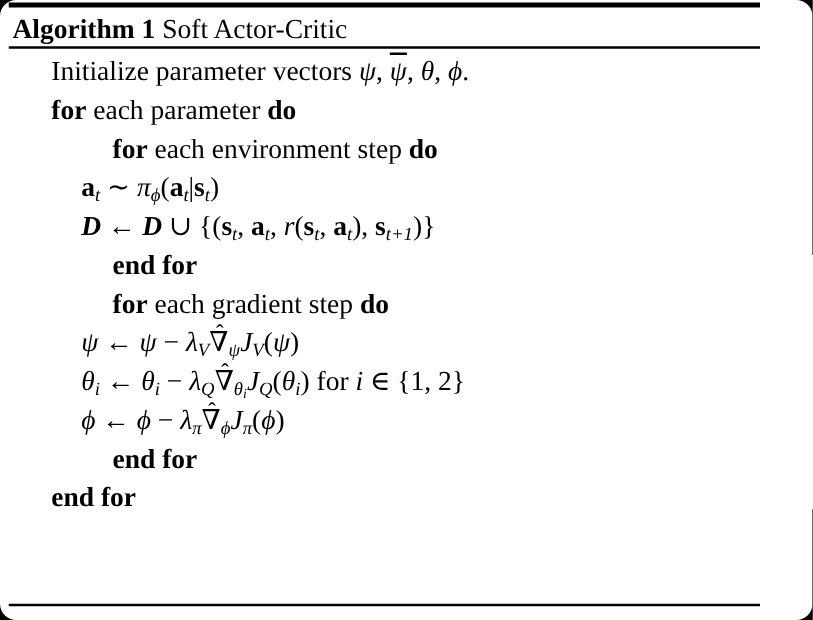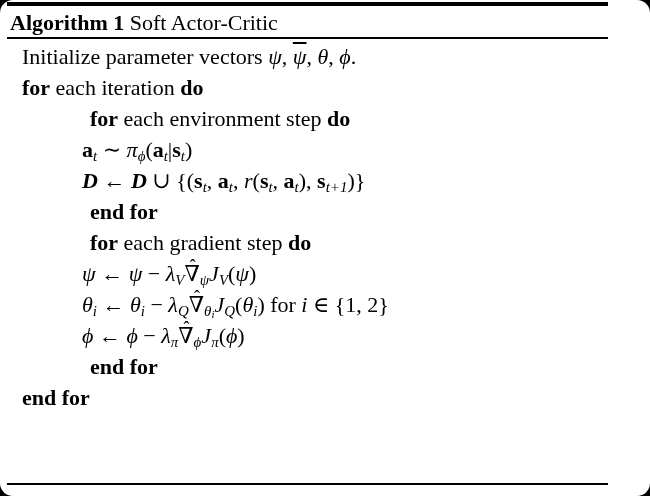--- a/index.html
+++ b/index.html
@@ -25,23 +25,23 @@
     line-height: 28px;
     white-space: nowrap;
   }
   .bold { font-weight: bold; }
   .body { position: absolute; top: 41px; left: 0; right: 0; }
   .algo-line {
     height: 31px;
     line-height: 31px;
     white-space: nowrap;
   }
-  .ind1 { padding-left: 22px; }
+  .ind1 { padding-left: 41px; }
   .ind2 { padding-left: 90px; }
-  .ind3 { padding-left: 82px; }
+  .ind3 { padding-left: 65px; }
   .kw  { font-weight: bold; text-align: center; }
   .it  { font-style: italic; }
   .mb  { font-weight: bold; }
   .cal { font-style: italic; font-weight: bold; }
   .sub { font-size: 68%; vertical-align: -0.28em; letter-spacing: 0; }
   .ss  { font-size: 50%;  vertical-align: -0.55em; }
   .bar { text-decoration: overline; text-decoration-thickness: 1.5px; text-decoration-color: #000000; }
   .hatwrap { position: relative; display: inline-block; }
   .hatwrap .accent {
     position: absolute;
@@ -55,21 +55,21 @@
 <body>
 
 <div class="page">
   <div class="rule rule-top"></div>
   <div class="header">
     <span class="bold">Algorithm 1</span><span> Soft Actor-Critic</span>
   </div>
   <div class="rule rule-mid"></div>
   <div class="body">
       <div class="algo-line ind1"><span>Initialize parameter vectors </span><span class="it">ψ</span><span>, </span><span class="it bar">ψ</span><span>, </span><span class="it">θ</span><span>, </span><span class="it">ϕ</span><span>.</span></div>
-      <div class="algo-line ind1"><span class="kw">for</span><span> each iteration </span><span class="kw">do</span></div>
+      <div class="algo-line ind1"><span class="kw">for</span><span> each parameter </span><span class="kw">do</span></div>
       <div class="algo-line ind2"><span class="kw">for</span><span> each environment step </span><span class="kw">do</span></div>
       <div class="algo-line ind3"><span class="mb">a</span><span class="it sub">t</span><span> ∼ </span><span class="it">π</span><span class="it sub">ϕ</span><span>(</span><span class="mb">a</span><span class="it sub">t</span><span>|</span><span class="mb">s</span><span class="it sub">t</span><span>)</span></div>
       <div class="algo-line ind3"><span class="cal">D</span><span> ← </span><span class="cal">D</span><span> ∪ {(</span><span class="mb">s</span><span class="it sub">t</span><span>, </span><span class="mb">a</span><span class="it sub">t</span><span>, </span><span class="it">r</span><span>(</span><span class="mb">s</span><span class="it sub">t</span><span>, </span><span class="mb">a</span><span class="it sub">t</span><span>), </span><span class="mb">s</span><span class="it sub">t+1</span><span>)}</span></div>
       <div class="algo-line ind2"><span class="kw">end for</span></div>
       <div class="algo-line ind2"><span class="kw">for</span><span> each gradient step </span><span class="kw">do</span></div>
       <div class="algo-line ind3"><span class="it">ψ</span><span> ← </span><span class="it">ψ</span><span> − </span><span class="it">λ</span><span class="it sub">V</span><span class="hatwrap"><span class="accent">ˆ</span><span>∇</span></span><span class="it sub">ψ</span><span class="it">J</span><span class="it sub">V</span><span>(</span><span class="it">ψ</span><span>)</span></div>
       <div class="algo-line ind3"><span class="it">θ</span><span class="it sub">i</span><span> ← </span><span class="it">θ</span><span class="it sub">i</span><span> − </span><span class="it">λ</span><span class="it sub">Q</span><span class="hatwrap"><span class="accent">ˆ</span><span>∇</span></span><span class="it sub">θ</span><span class="it ss">i</span><span class="it">J</span><span class="it sub">Q</span><span>(</span><span class="it">θ</span><span class="it sub">i</span><span>) for </span><span class="it">i</span><span> ∈ {1, 2}</span></div>
       <div class="algo-line ind3"><span class="it">ϕ</span><span> ← </span><span class="it">ϕ</span><span> − </span><span class="it">λ</span><span class="it sub">π</span><span class="hatwrap"><span class="accent">ˆ</span><span>∇</span></span><span class="it sub">ϕ</span><span class="it">J</span><span class="it sub">π</span><span>(</span><span class="it">ϕ</span><span>)</span></div>
       <div class="algo-line ind2"><span class="kw">end for</span></div>
       <div class="algo-line ind1"><span class="kw">end for</span></div>

